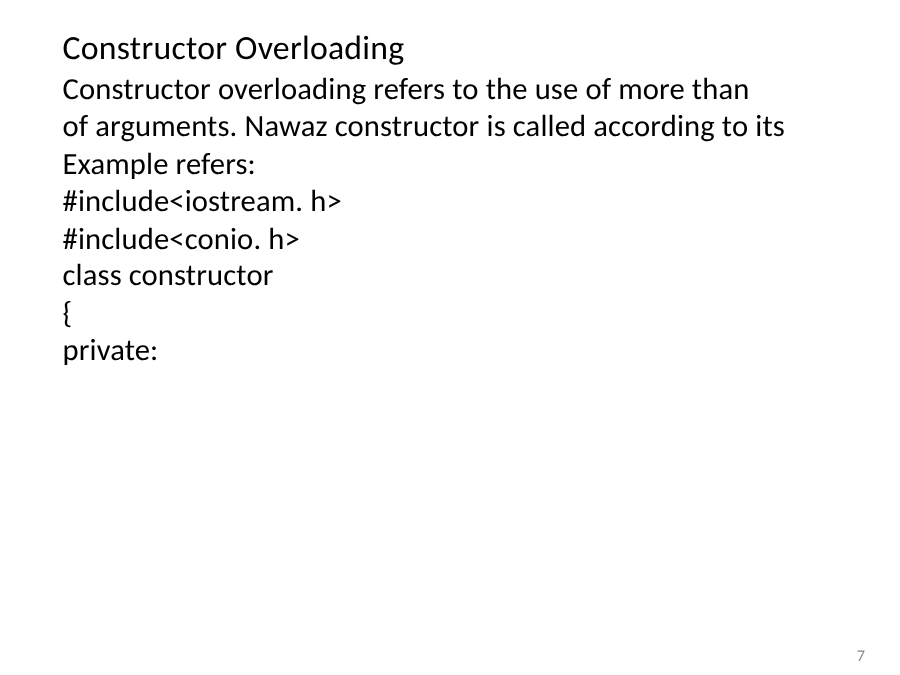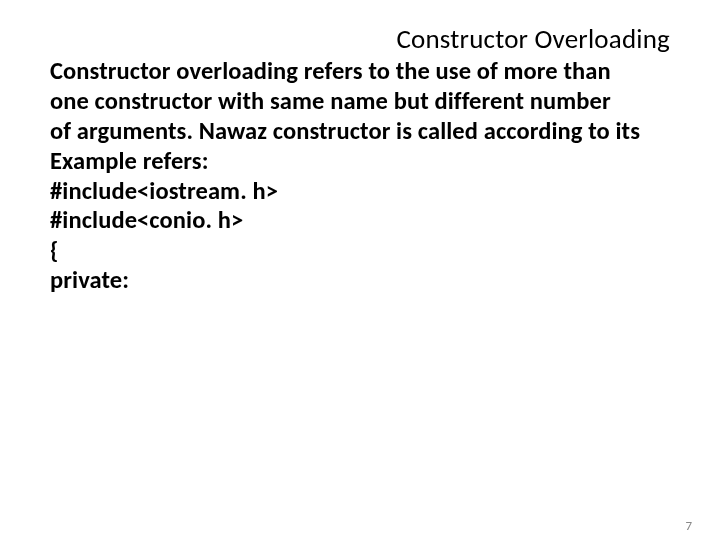--- a/index.html
+++ b/index.html
@@ -18,33 +18,32 @@
     .slide {
       width: 100%;
       height: 100%;
       padding: 22px 50px 0 50px;
       position: relative;
     }
     .title {
       font-size: 27px;
       font-weight: 400;
       color: #000;
-      text-align: right;
+      text-align: left;
       margin-bottom: 2px;
       letter-spacing: 0.2px;
     }
     .body-text {
       font-size: 24.5px;
       color: #000;
       line-height: 1.22;
       letter-spacing: 0.1px;
     }
     .body-text p {
       margin: 0;
-      font-weight: bold;
     }
     .footer {
       position: absolute;
       bottom: 22px;
       left: 0;
       width: 100%;
       display: flex;
       justify-content: space-between;
       padding: 0 40px 0 0;
     }
@@ -63,25 +62,25 @@
       right: 28px;
     }
   </style>
 </head>
 <body>
 
 <div class="slide">
   <h1 class="title">Constructor Overloading</h1>
   <div class="body-text">
     <p>Constructor overloading refers to the use of more than</p>
-    <p>one constructor with same name but different number</p>
     <p>of arguments. Nawaz constructor is called according to its</p>
     <p>Example refers:</p>
     <p>#include&lt;iostream. h&gt;</p>
     <p>#include&lt;conio. h&gt;</p>
+    <p>class constructor</p>
     <p>{</p>
     <p>private:</p>
   </div>
   <div class="footer">
     <span class="footer-author">Tahir Nawaz</span>
     <span class="footer-page">7</span>
   </div>
 </div>
 
 </body></html>

